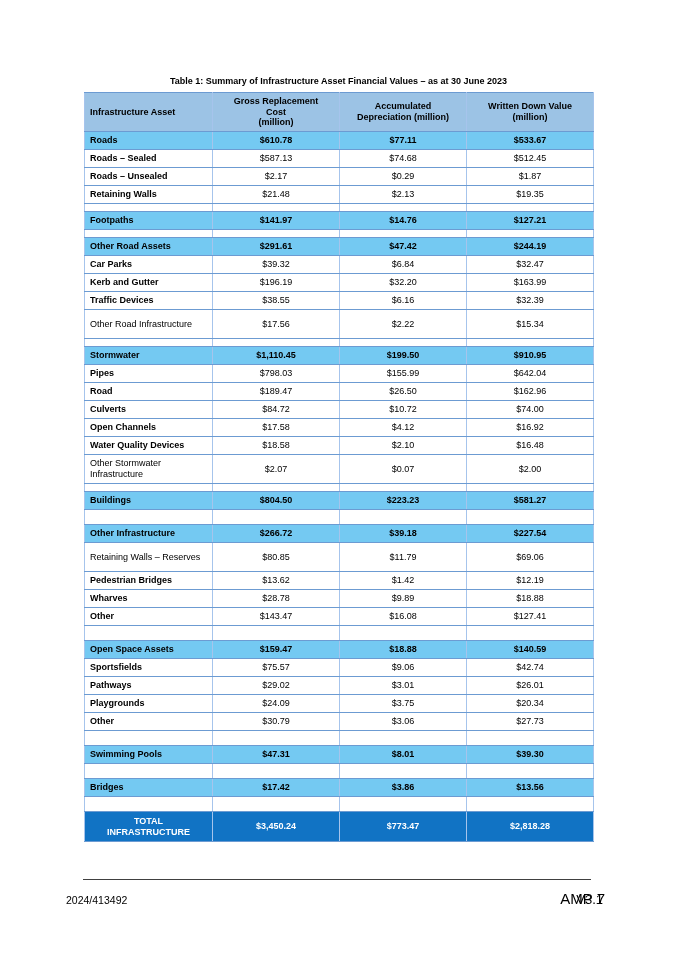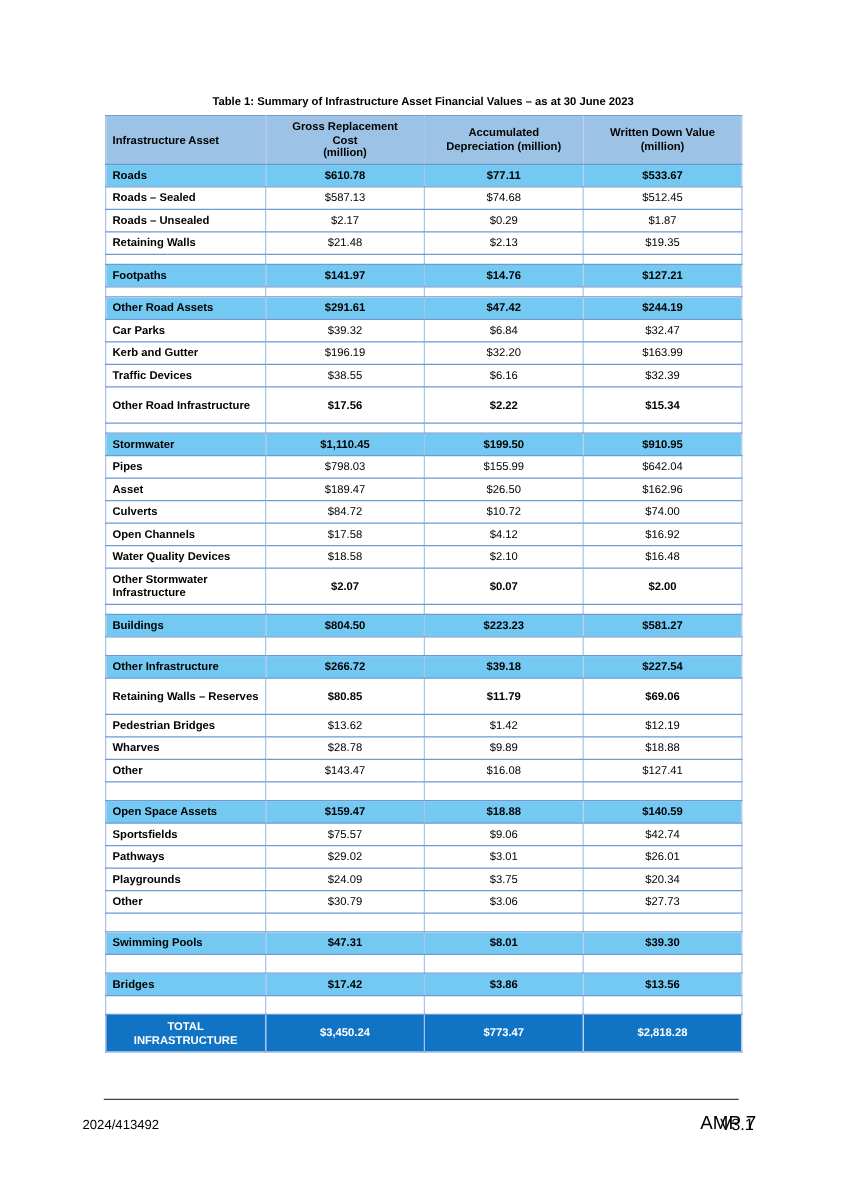--- a/index.html
+++ b/index.html
@@ -51,21 +51,21 @@
     font-weight: bold;
     height: 36px;
     white-space: pre-line;
   }
   table.fin th.c-label, table.fin td.c-label {
     text-align: left;
     padding-left: 5px;
   }
 
   tr.row-item td, tr.row-category td { height: 15px; }
-  tr.row-item2 td { height: 26px; font-weight: bold; }
+  tr.row-item2 td { height: 26px; }
   tr.row-spacer td { height: 7px; padding: 0; }
   tr.row-spacer_lg td { height: 14px; padding: 0; }
 
   tr.row-item td.c-label { font-weight: bold; }
   tr.row-category td {
     background: var(--category-row-bg, #74C9F2);
     font-weight: bold;
   }
   tr.row-total td {
     background: var(--total-row-bg, #1173C4);
@@ -209,21 +209,21 @@
           <td>$199.50</td>
           <td>$910.95</td>
         </tr>
         <tr class="row-item">
           <td class="c-label">Pipes</td>
           <td>$798.03</td>
           <td>$155.99</td>
           <td>$642.04</td>
         </tr>
         <tr class="row-item">
-          <td class="c-label">Asset</td>
+          <td class="c-label">Road</td>
           <td>$189.47</td>
           <td>$26.50</td>
           <td>$162.96</td>
         </tr>
         <tr class="row-item">
           <td class="c-label">Culverts</td>
           <td>$84.72</td>
           <td>$10.72</td>
           <td>$74.00</td>
         </tr>

